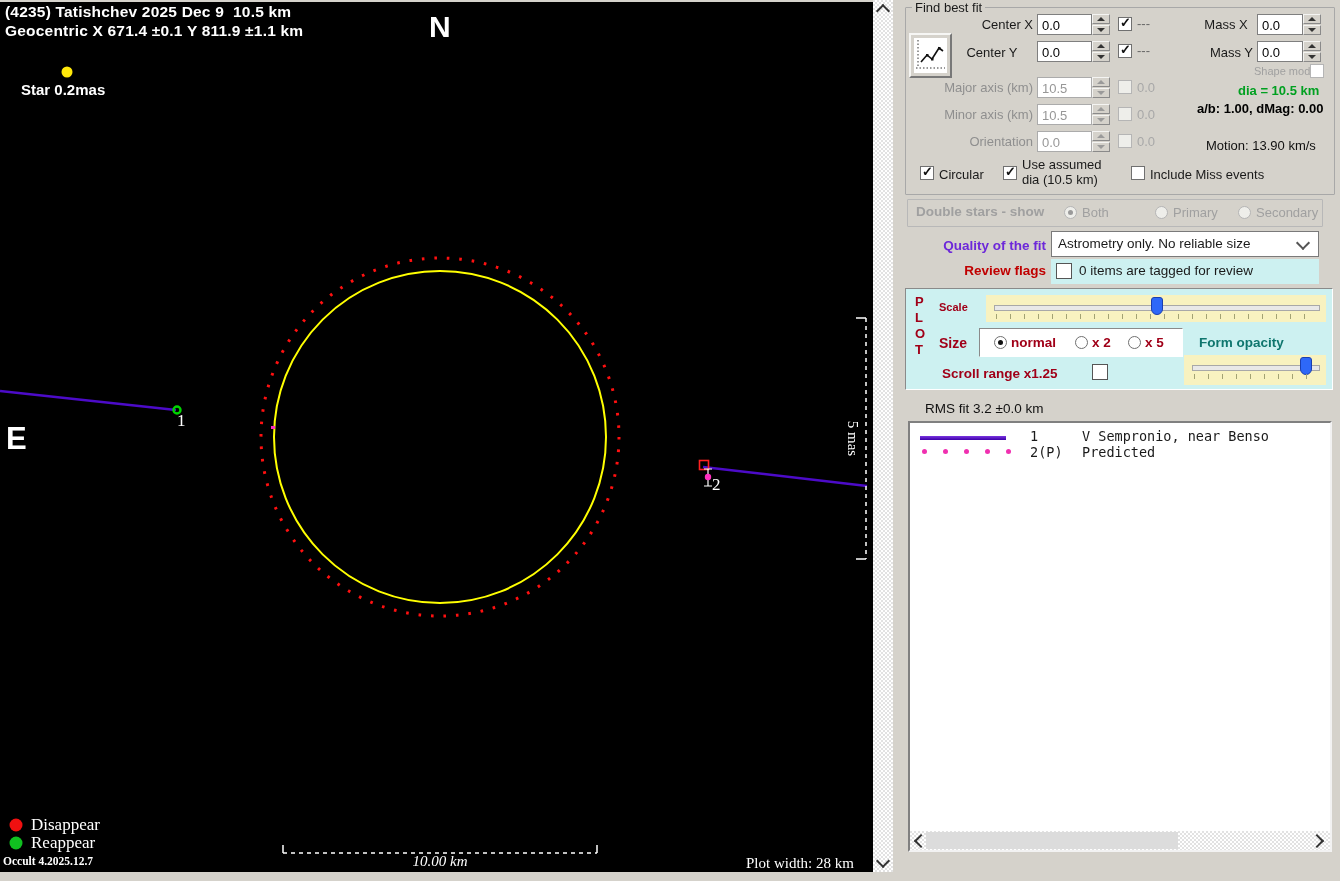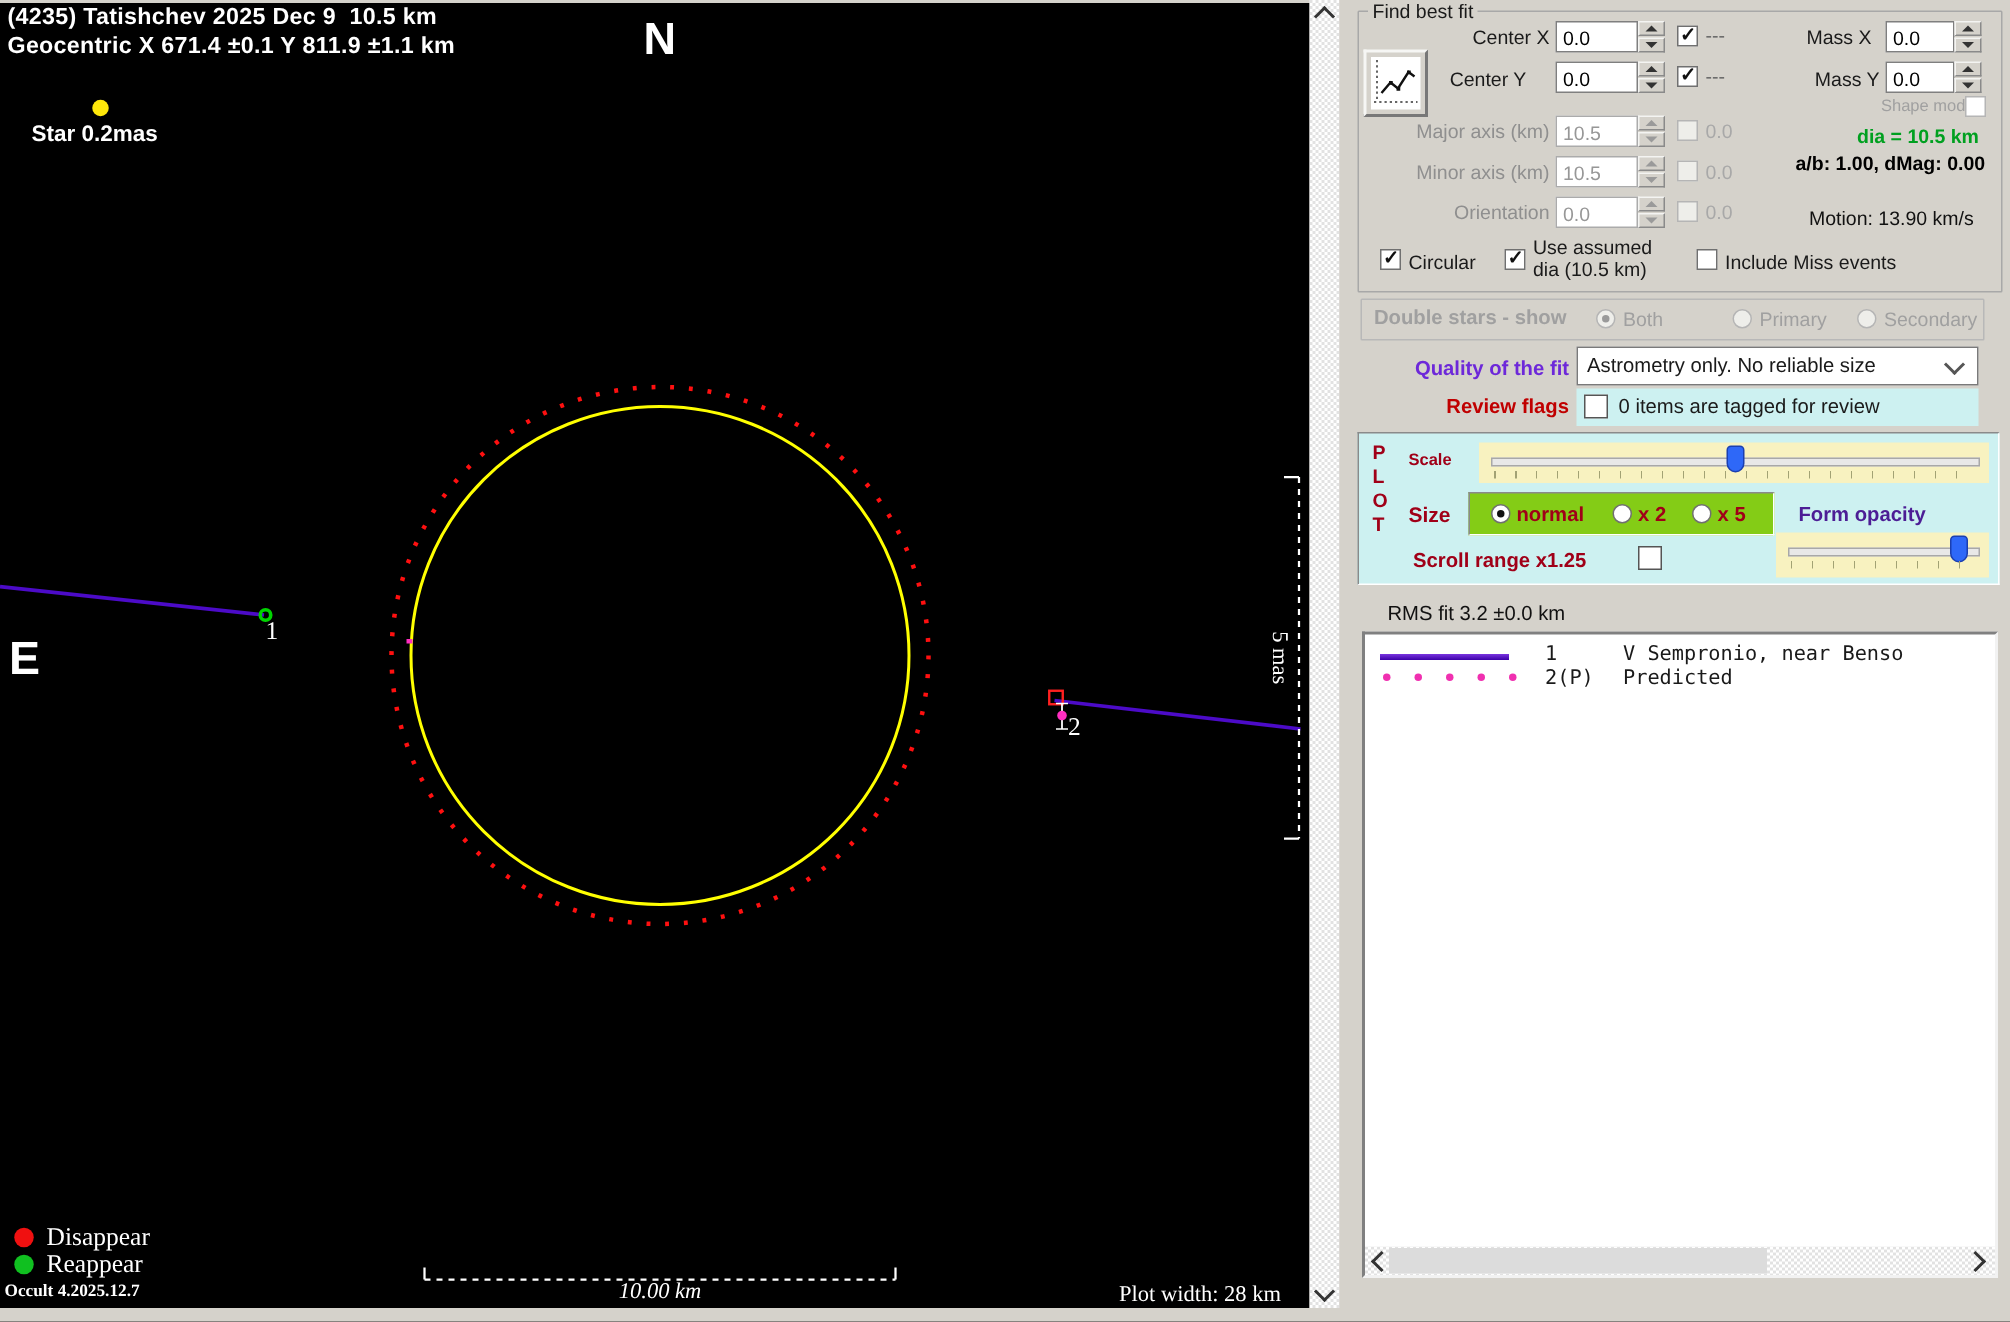--- a/index.html
+++ b/index.html
@@ -40,21 +40,21 @@
   .cb.checked::after{content:"✓";position:absolute;left:1px;top:-3px;font-size:13px;font-weight:bold;color:#111;}
   .cb.dis{background:#eeeeea;border-color:#b5b5b5;}
   .radio{position:absolute;width:13px;height:13px;border-radius:50%;background:#fff;border:1px solid #707070;box-sizing:border-box;}
   .radio.sel::after{content:"";position:absolute;left:3px;top:3px;width:5px;height:5px;border-radius:50%;background:#111;}
   .radio.dis{background:#eeeeea;border-color:#b5b5b5;}
   .radio.dis.sel::after{background:#9a9a9a;}
   .glabel{color:#a0a0a0;}
   .green{color:#00a020;font-weight:bold;}
   .blue{color:#000000;font-weight:bold;}
   .maroon{color:#a00018;font-weight:bold;}
-  .magenta{color:#4c1d95;font-weight:bold;}
+  .magenta{color:#0f766e;font-weight:bold;}
   .slider{position:absolute;background:#f8f2c0;}
   .groove{position:absolute;height:4px;background:#e8e8e8;border:1px solid #a8a8a8;}
   .thumb{position:absolute;width:12px;height:18px;background:#2e68f8;border:1px solid #1b3fb0;border-radius:3px 3px 6px 6px;box-sizing:border-box;}
   .ticks{position:absolute;height:5px;background:repeating-linear-gradient(90deg,#a2a274 0 1px,transparent 1px 14px);}
   .mono{font-family:"DejaVu Sans Mono","Liberation Mono",monospace;}
 </style>
 </head>
 <body>
 
 <div id="app">
@@ -258,21 +258,21 @@
       <div class="maroon" style="position:absolute;left:9px;top:53px;font-size:13px;">T</div>
 
       <div class="maroon" style="position:absolute;left:33px;top:12px;font-size:11px;">Scale</div>
       <div class="slider" style="left:80px;top:6px;width:340px;height:27px;">
         <div class="groove" style="left:8px;top:10px;width:324px;"></div>
         <div class="thumb" style="left:165px;top:2px;"></div>
         <div class="ticks" style="left:10px;top:19px;width:322px;"></div>
       </div>
 
       <div class="maroon" style="position:absolute;left:33px;top:46px;font-size:14px;">Size</div>
-      <div style="position:absolute;left:73px;top:39px;width:204px;height:29px;background:#84cc16;border:1px solid;border-color:#8a8a8a #ffffff #ffffff #8a8a8a;box-sizing:border-box;">
+      <div style="position:absolute;left:73px;top:39px;width:204px;height:29px;background:#ffffff;border:1px solid;border-color:#8a8a8a #ffffff #ffffff #8a8a8a;box-sizing:border-box;">
         <div class="radio sel" style="left:14px;top:7px;"></div>
         <div class="maroon" style="position:absolute;left:31px;top:6px;font-size:13.5px;">normal</div>
         <div class="radio" style="left:95px;top:7px;"></div>
         <div class="maroon" style="position:absolute;left:112px;top:6px;font-size:13.5px;">x 2</div>
         <div class="radio" style="left:148px;top:7px;"></div>
         <div class="maroon" style="position:absolute;left:165px;top:6px;font-size:13.5px;">x 5</div>
       </div>
       <div class="magenta" style="position:absolute;left:293px;top:46px;font-size:13.5px;">Form opacity</div>
 
       <div class="maroon" style="position:absolute;left:36px;top:77px;font-size:13.5px;">Scroll range x1.25</div>

